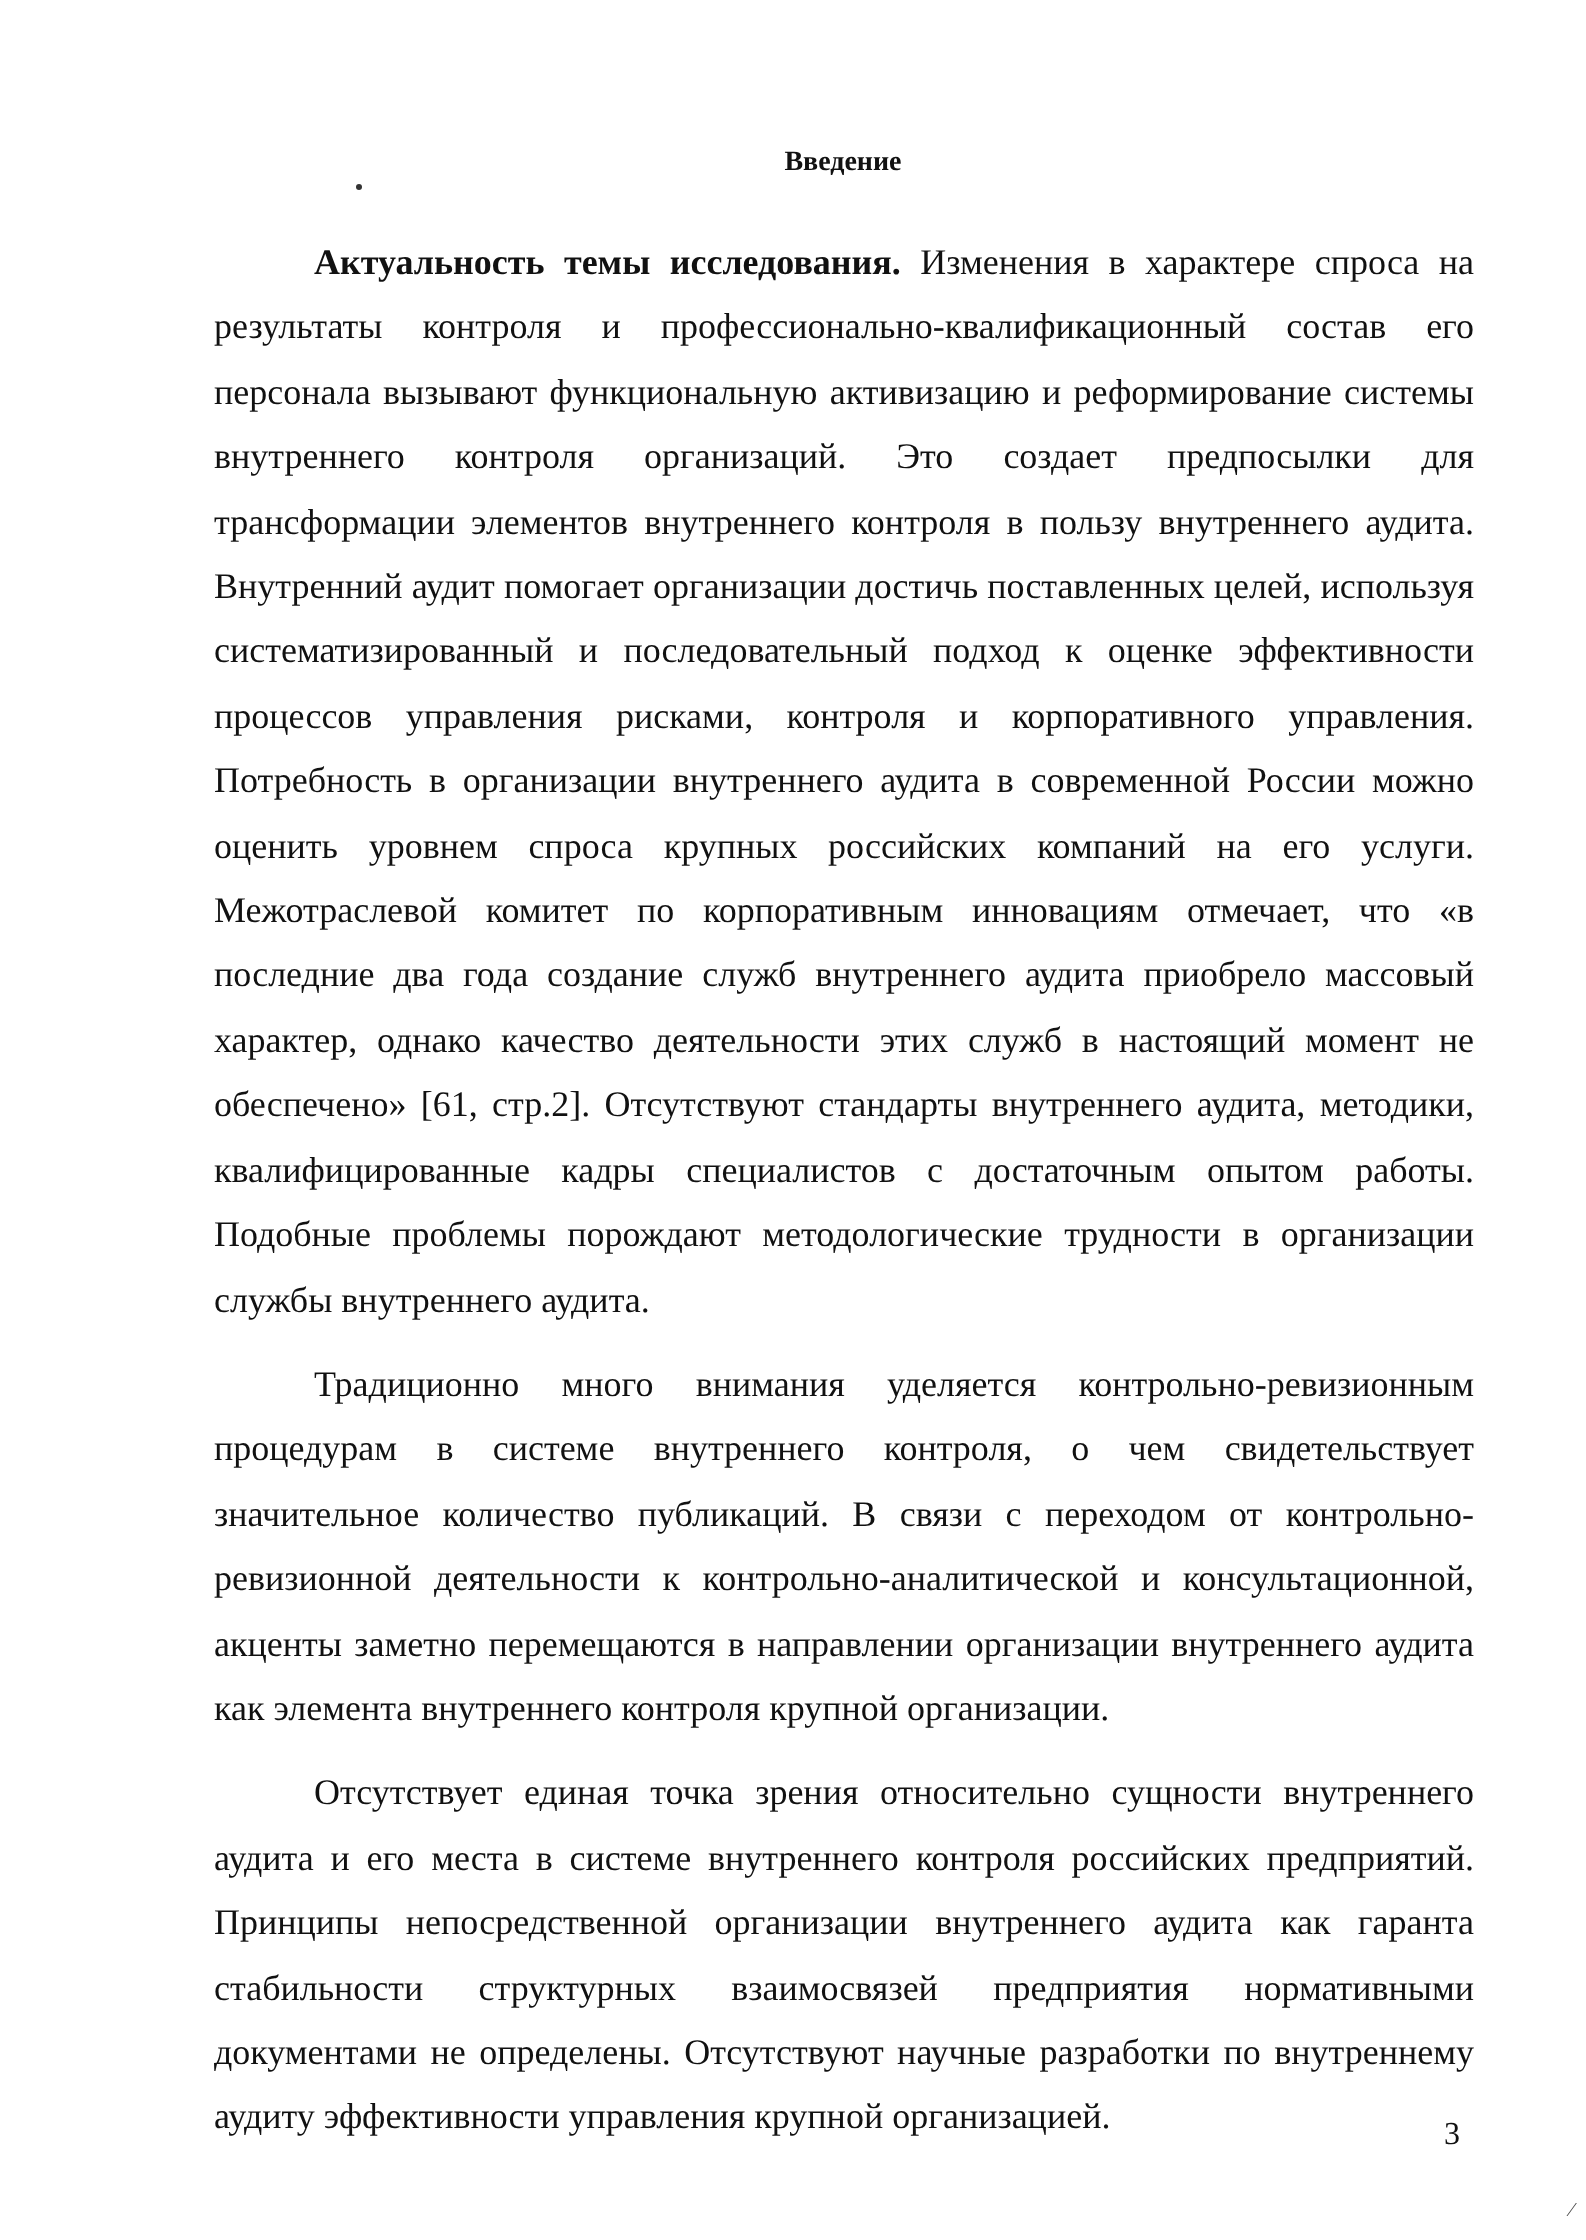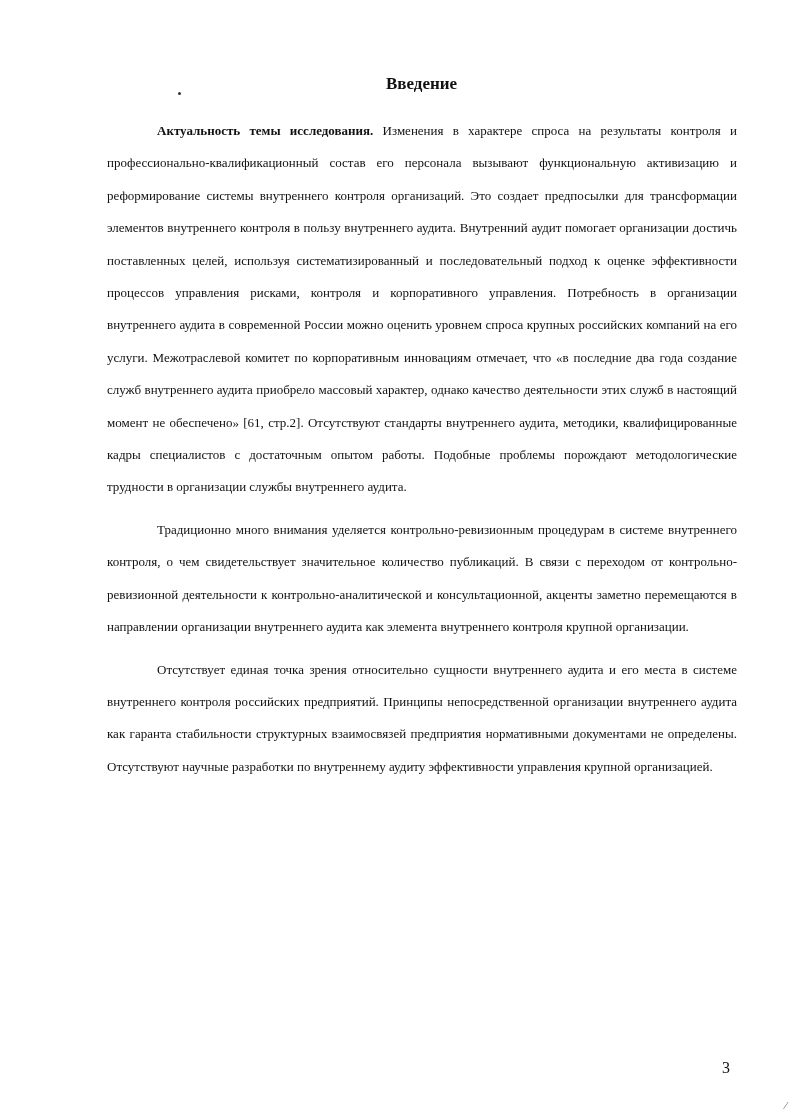--- a/index.html
+++ b/index.html
@@ -3,27 +3,27 @@
 <meta charset="utf-8">
 <style>
   html, body { margin: 0; padding: 0; background: #ffffff; }
   body { width: 793px; height: 1120px; position: relative; overflow: hidden; }
   .page {
     position: absolute; left: 0; top: 0; width: 793px; height: 1120px;
     font-family: "Liberation Serif", serif; color: #111;
   }
   .title {
     position: absolute; top: 74px; left: 0; width: 100%;
-    text-align: center; font-weight: bold; font-size: 17px;
+    text-align: center; font-weight: bold; font-size: 14px;
     padding-left: 50px; box-sizing: border-box;
   }
   .dot { position: absolute; left: 178px; top: 92px; width: 3px; height: 3px; background: #333; border-radius: 50%; }
   .body-text {
     position: absolute; left: 107px; top: 115px; width: 630px;
-    font-size: 13px; line-height: 32.4px; text-align: justify;
+    font-size: 18px; line-height: 32.4px; text-align: justify;
   }
   .body-text p { margin: 0; text-indent: 50px; }
   .body-text p + p { margin-top: 0; }
   .lead { font-weight: bold; }
   .page-number {
     position: absolute; left: 722px; top: 1059px; font-size: 16px;
   }
   .scan-mark { position: absolute; left: 785px; top: 1100px; font-size: 10px; color: #444; }
 </style>
 </head>

